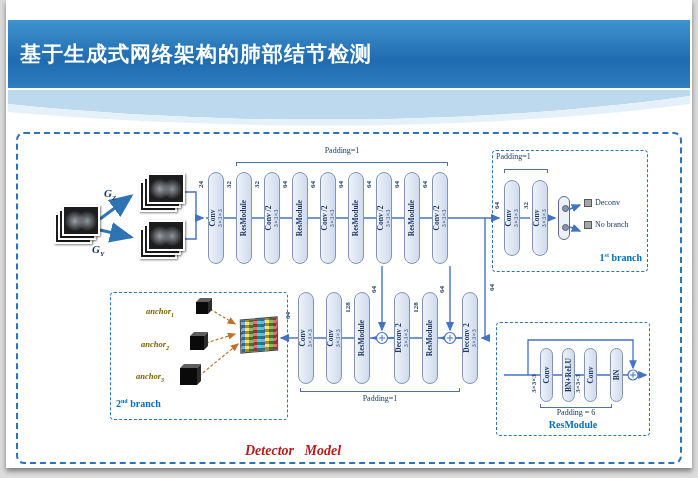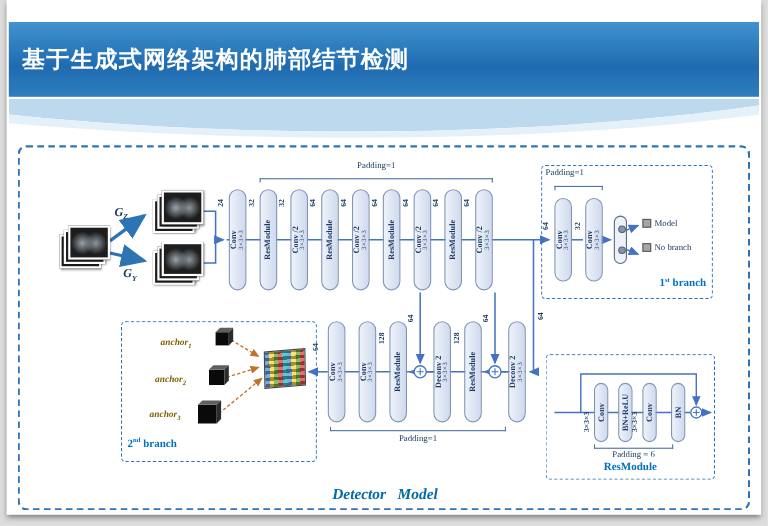--- a/index.html
+++ b/index.html
@@ -35,21 +35,21 @@
   .outlabel{position:absolute;font-family:"Liberation Serif",serif;font-size:8px;color:#17375e;white-space:nowrap;}
   .obullet{display:inline-block;width:6px;height:6px;background:#a6a6a6;border:1px solid #595959;margin-right:3px;vertical-align:middle;}
   .cube{position:absolute;background:#0a0a0a;}
   .cube::before{content:"";position:absolute;left:2px;top:-4px;width:100%;height:4px;background:#5f5f5f;transform:skewX(-45deg);}
   .cube::after{content:"";position:absolute;top:-2px;right:-4px;width:4px;height:100%;background:#2c2c2c;transform:skewY(-45deg);}
   .featmap{position:absolute;left:240px;top:318px;width:36px;height:32px;border:1px solid #444;
     background:
       repeating-linear-gradient(0deg, rgba(0,0,0,.35) 0 3px, rgba(255,255,255,.18) 3px 6px),
       repeating-linear-gradient(90deg,#5b9bd5 0 4px,#ffd84d 4px 8px,#70ad47 8px 12px,#e05050 12px 16px,#2fc5c5 16px 20px);
     transform:rotate(-5deg) skewX(-4deg);}
-  .detector{position:absolute;left:245px;top:443px;width:210px;text-align:center;font-family:"Liberation Serif",serif;font-style:italic;font-weight:bold;font-size:14px;color:#0369a1;white-space:pre;}
+  .detector{position:absolute;left:245px;top:443px;width:210px;text-align:left;font-family:"Liberation Serif",serif;font-style:italic;font-weight:bold;font-size:14px;color:#b91c1c;white-space:pre;}
   svg.layer{position:absolute;left:0;top:0;pointer-events:none;}
 </style>
 </head>
 <body>
 
 <div class="canvas">
   <div class="slide"></div>
 
   <div class="banner"></div>
   <div class="title">基于生成式网络架构的肺部结节检测</div>
@@ -128,21 +128,21 @@
     <div class="photo" style="left:0;top:8px"></div>
     <div class="photo" style="left:4px;top:4px"></div>
     <div class="photo" style="left:8px;top:0"></div>
   </div>
   <div class="stack" style="left:139px;top:220px">
     <div class="photo" style="left:0;top:8px"></div>
     <div class="photo" style="left:4px;top:4px"></div>
     <div class="photo" style="left:8px;top:0"></div>
   </div>
   <div class="glabel" style="left:104px;top:187px"><span>G</span><sub>Z</sub></div>
-  <div class="glabel" style="left:112px;top:243px"><span>G</span><sub>Y</sub></div>
+  <div class="glabel" style="left:92px;top:243px"><span>G</span><sub>Y</sub></div>
 
   <div class="padlbl" style="left:236px;top:146px;width:212px">Padding=1</div>
   <div class="bracket-down" style="left:236px;top:162px;width:212px"></div>
 
   <span class="vnum" style="left:189px;top:180px">24</span>
   <span class="vnum" style="left:217px;top:180px">32</span>
   <span class="vnum" style="left:245px;top:180px">32</span>
   <span class="vnum" style="left:273px;top:180px">64</span>
   <span class="vnum" style="left:301px;top:180px">64</span>
   <span class="vnum" style="left:329px;top:180px">64</span>
@@ -215,21 +215,21 @@
   <div class="pill" style="left:532px;top:180px;height:76px">
       <div class="rot">
         <span class="plbl">Conv</span>
         <span class="pker">3×3×3</span>
       </div>
     </div>
   <div class="outbox">
     <div class="dot" style="top:8px"></div>
     <div class="dot" style="bottom:8px"></div>
   </div>
-  <div class="outlabel" style="left:584px;top:198px"><span class="obullet"></span><span>Model</span></div>
+  <div class="outlabel" style="left:584px;top:198px"><span class="obullet"></span><span>Deconv</span></div>
   <div class="outlabel" style="left:584px;top:220px"><span class="obullet"></span><span>No branch</span></div>
   <div class="branch-title" style="left:556px;top:252px;width:86px;text-align:right"><span>1</span><sup>st</sup> <span>branch</span></div>
 
   <span class="vnum" style="left:276px;top:311px">64</span>
   <span class="vnum" style="left:336px;top:303px">128</span>
   <span class="vnum" style="left:404px;top:303px">128</span>
   <span class="vnum" style="left:362px;top:285px">64</span>
   <span class="vnum" style="left:430px;top:285px">64</span>
   <span class="vnum" style="left:480px;top:283px">64</span>
 

